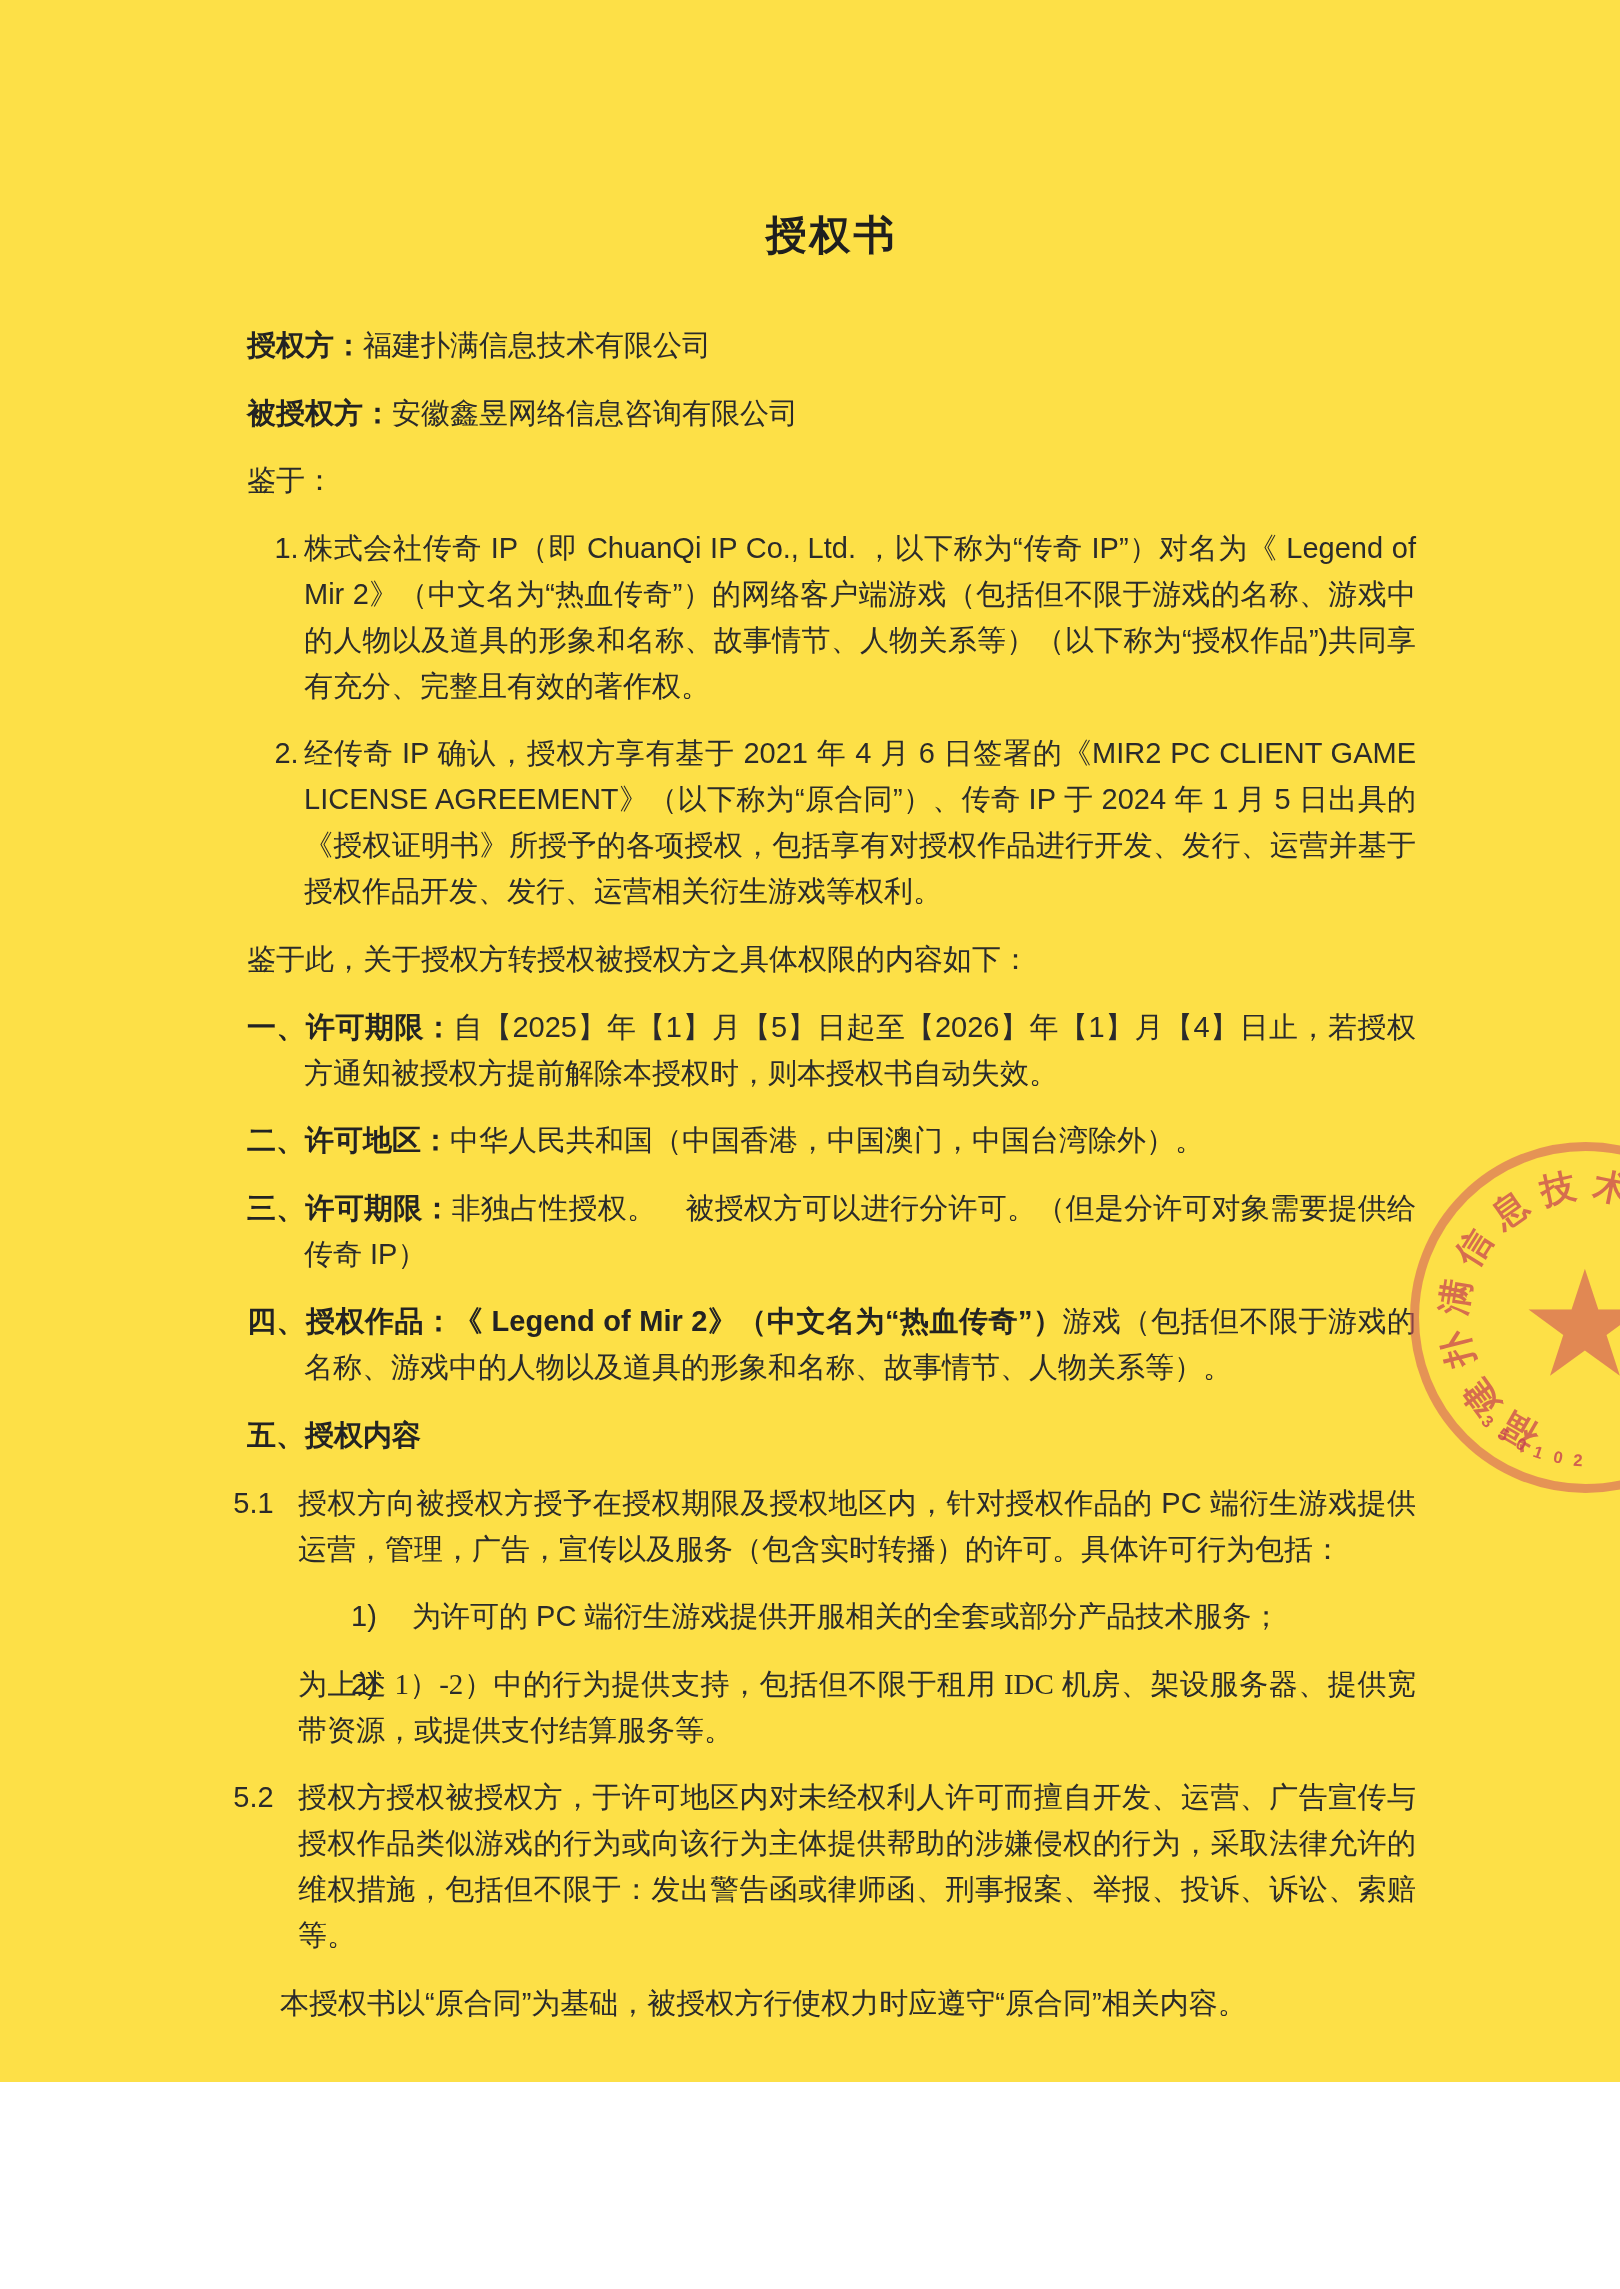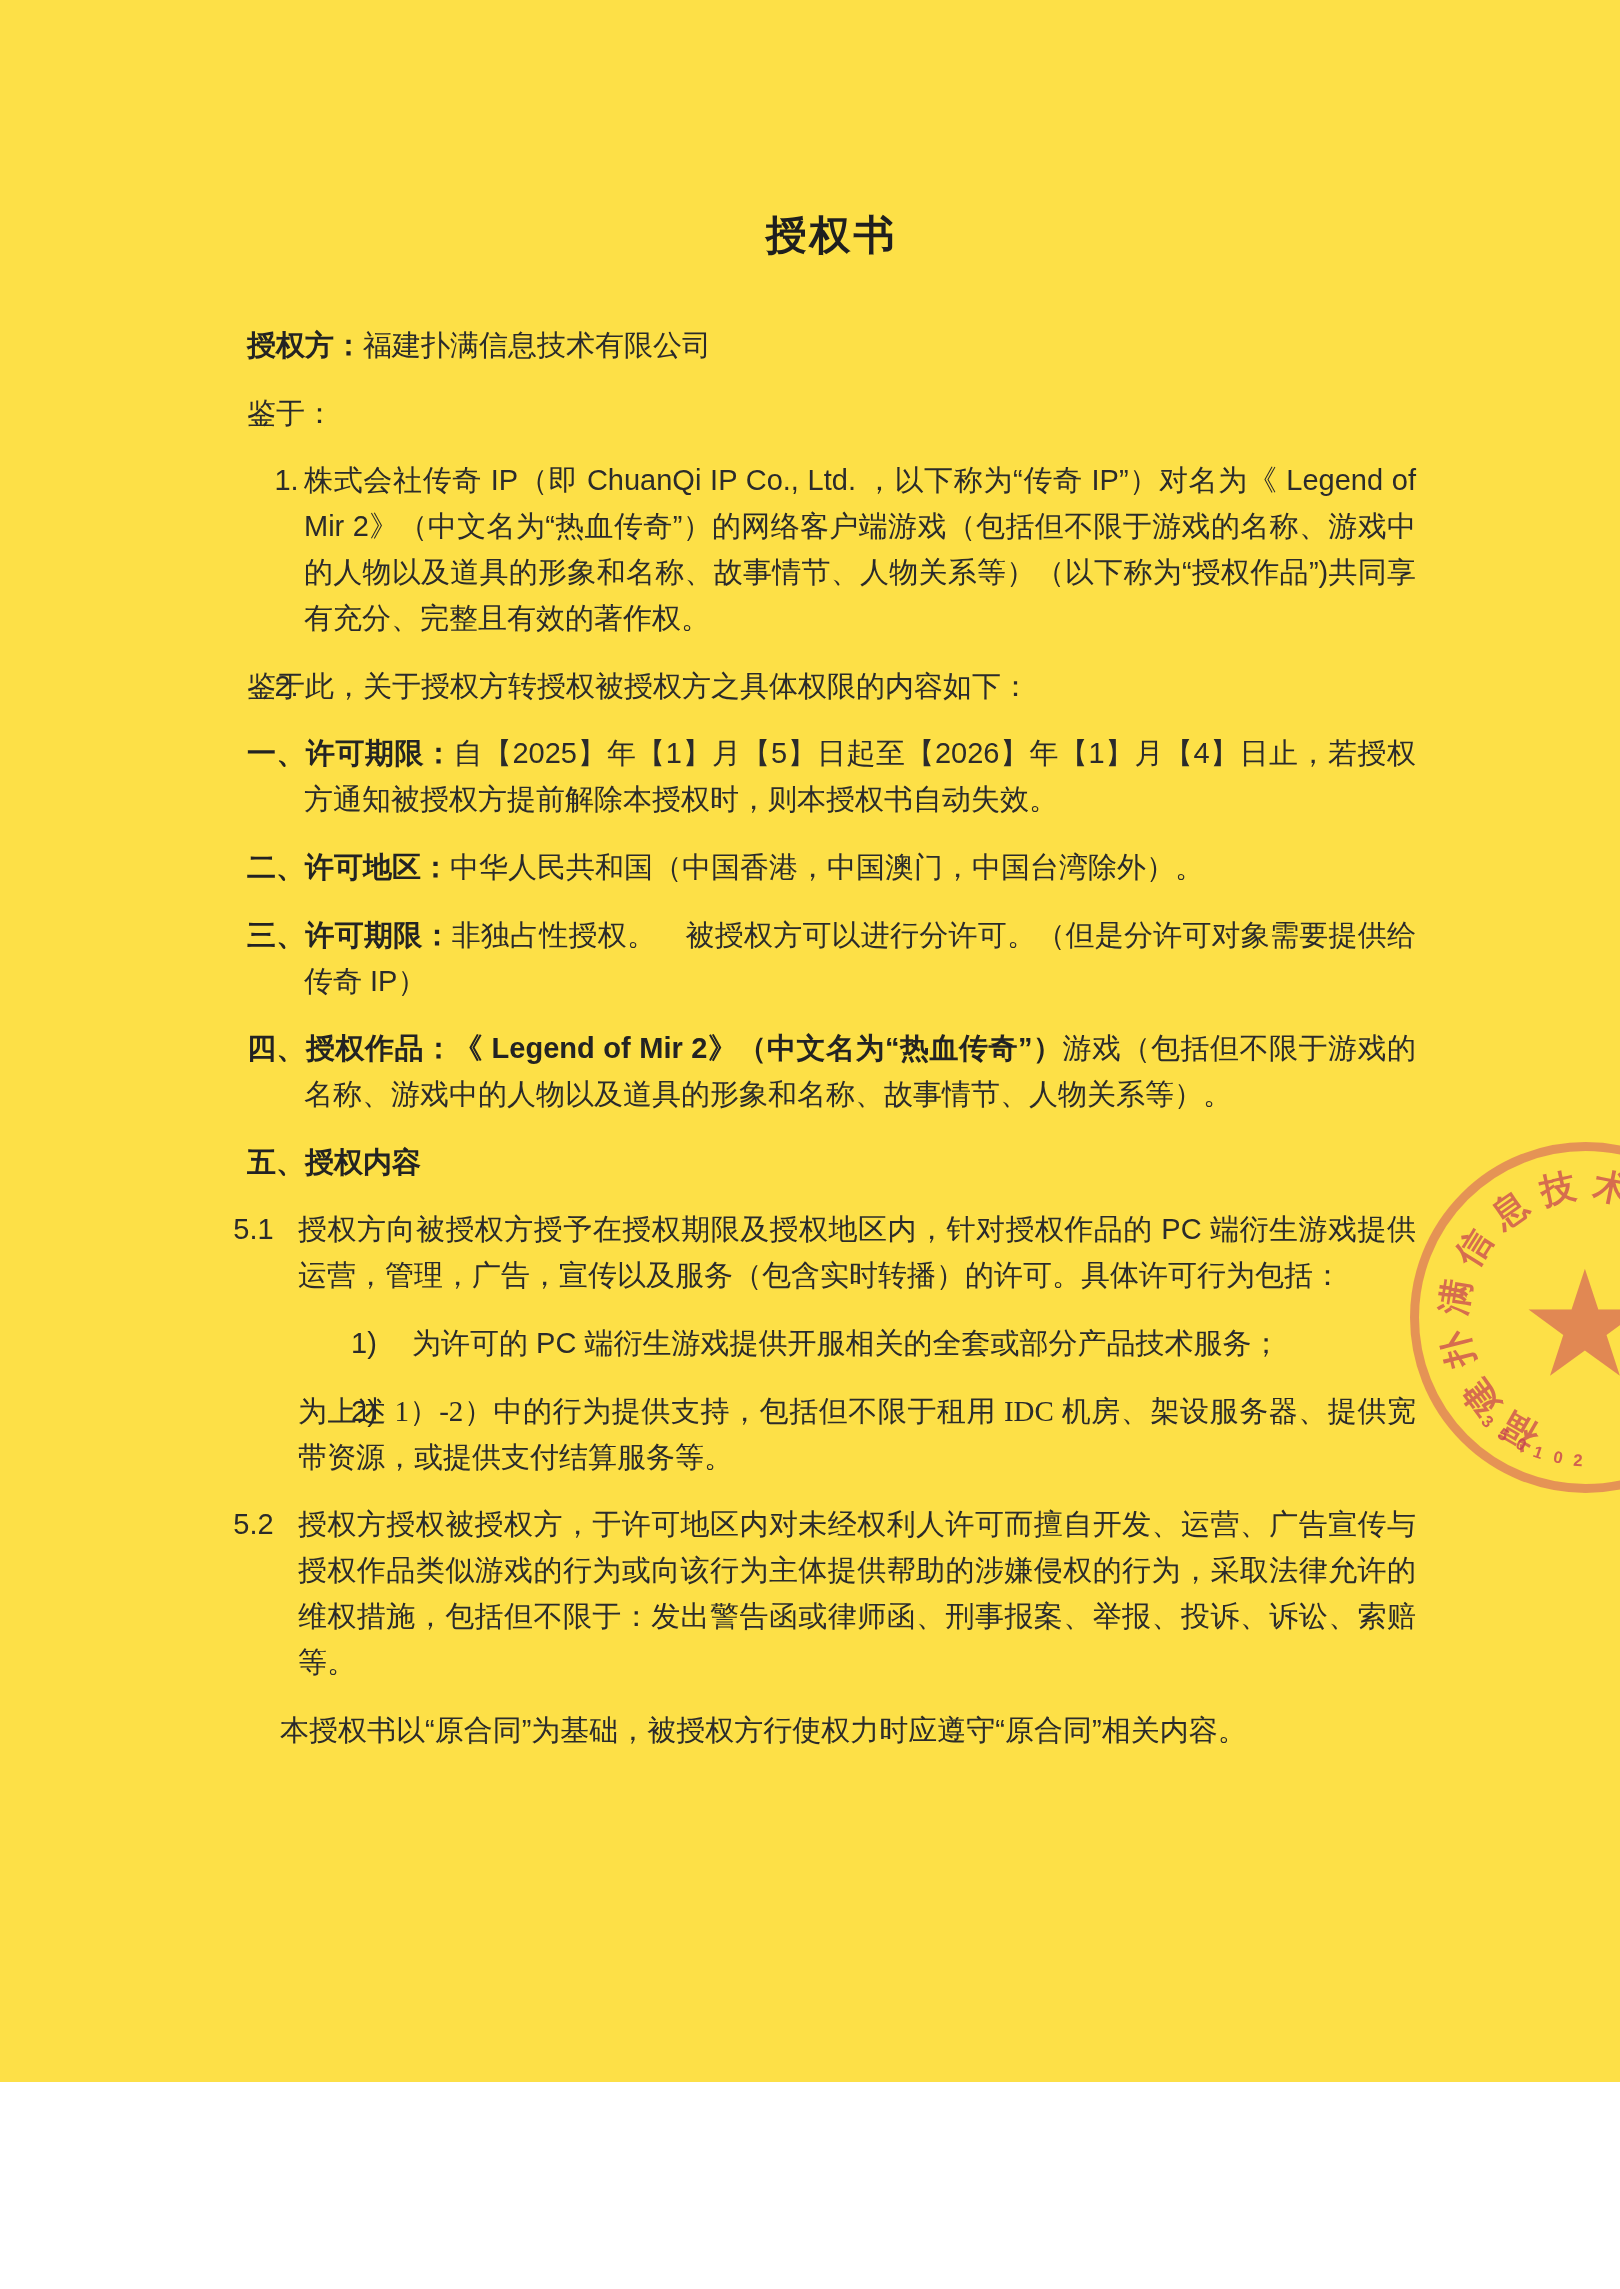--- a/index.html
+++ b/index.html
@@ -66,26 +66,27 @@
 </head>
 <body>
 
 <div class="page">
   <div class="doc">
 
     <h1 class="title">授权书</h1>
 
     <p class="para"><span class="b">授权方：</span><span>福建扑满信息技术有限公司</span></p>
 
+    <p class="para"><span class="b">被授权方：</span><span>安徽鑫昱网络信息咨询有限公司</span></p>
 
     <p class="para">鉴于：</p>
 
     <p class="para recital"><span class="num">1.</span><span>株式会社传奇 IP（即 ChuanQi IP Co., Ltd. ，以下称为“传奇 IP”）对名为《 Legend of Mir 2》（中文名为“热血传奇”）的网络客户端游戏（包括但不限于游戏的名称、游戏中的人物以及道具的形象和名称、故事情节、人物关系等）（以下称为“授权作品”)共同享有充分、完整且有效的著作权。</span></p>
 
-    <p class="para recital"><span class="num">2.</span></p>
+    <p class="para recital"><span class="num">2.</span><span>经传奇 IP 确认，授权方享有基于 2021 年 4 月 6 日签署的《MIR2 PC CLIENT GAME LICENSE AGREEMENT》（以下称为“原合同”）、传奇 IP 于 2024 年 1 月 5 日出具的《授权证明书》所授予的各项授权，包括享有对授权作品进行开发、发行、运营并基于授权作品开发、发行、运营相关衍生游戏等权利。</span></p>
 
     <p class="para">鉴于此，关于授权方转授权被授权方之具体权限的内容如下：</p>
 
     <p class="para section"><span class="b"><span>一、</span><span>许可期限：</span></span><span>自【2025】年【1】月【5】日起至【2026】年【1】月【4】日止，若授权方通知被授权方提前解除本授权时，则本授权书自动失效。</span></p>
 
     <p class="para section"><span class="b"><span>二、</span><span>许可地区：</span></span><span>中华人民共和国（中国香港，中国澳门，中国台湾除外）。</span></p>
 
     <p class="para section"><span class="b"><span>三、</span><span>许可期限：</span></span><span>非独占性授权。　被授权方可以进行分许可。（但是分许可对象需要提供给传奇 IP）</span></p>
 
     <p class="para section"><span class="b"><span>四、</span><span>授权作品：</span><span>《 Legend of Mir 2》（中文名为“热血传奇”）</span></span><span>游戏（包括但不限于游戏的名称、游戏中的人物以及道具的形象和名称、故事情节、人物关系等）。</span></p>

